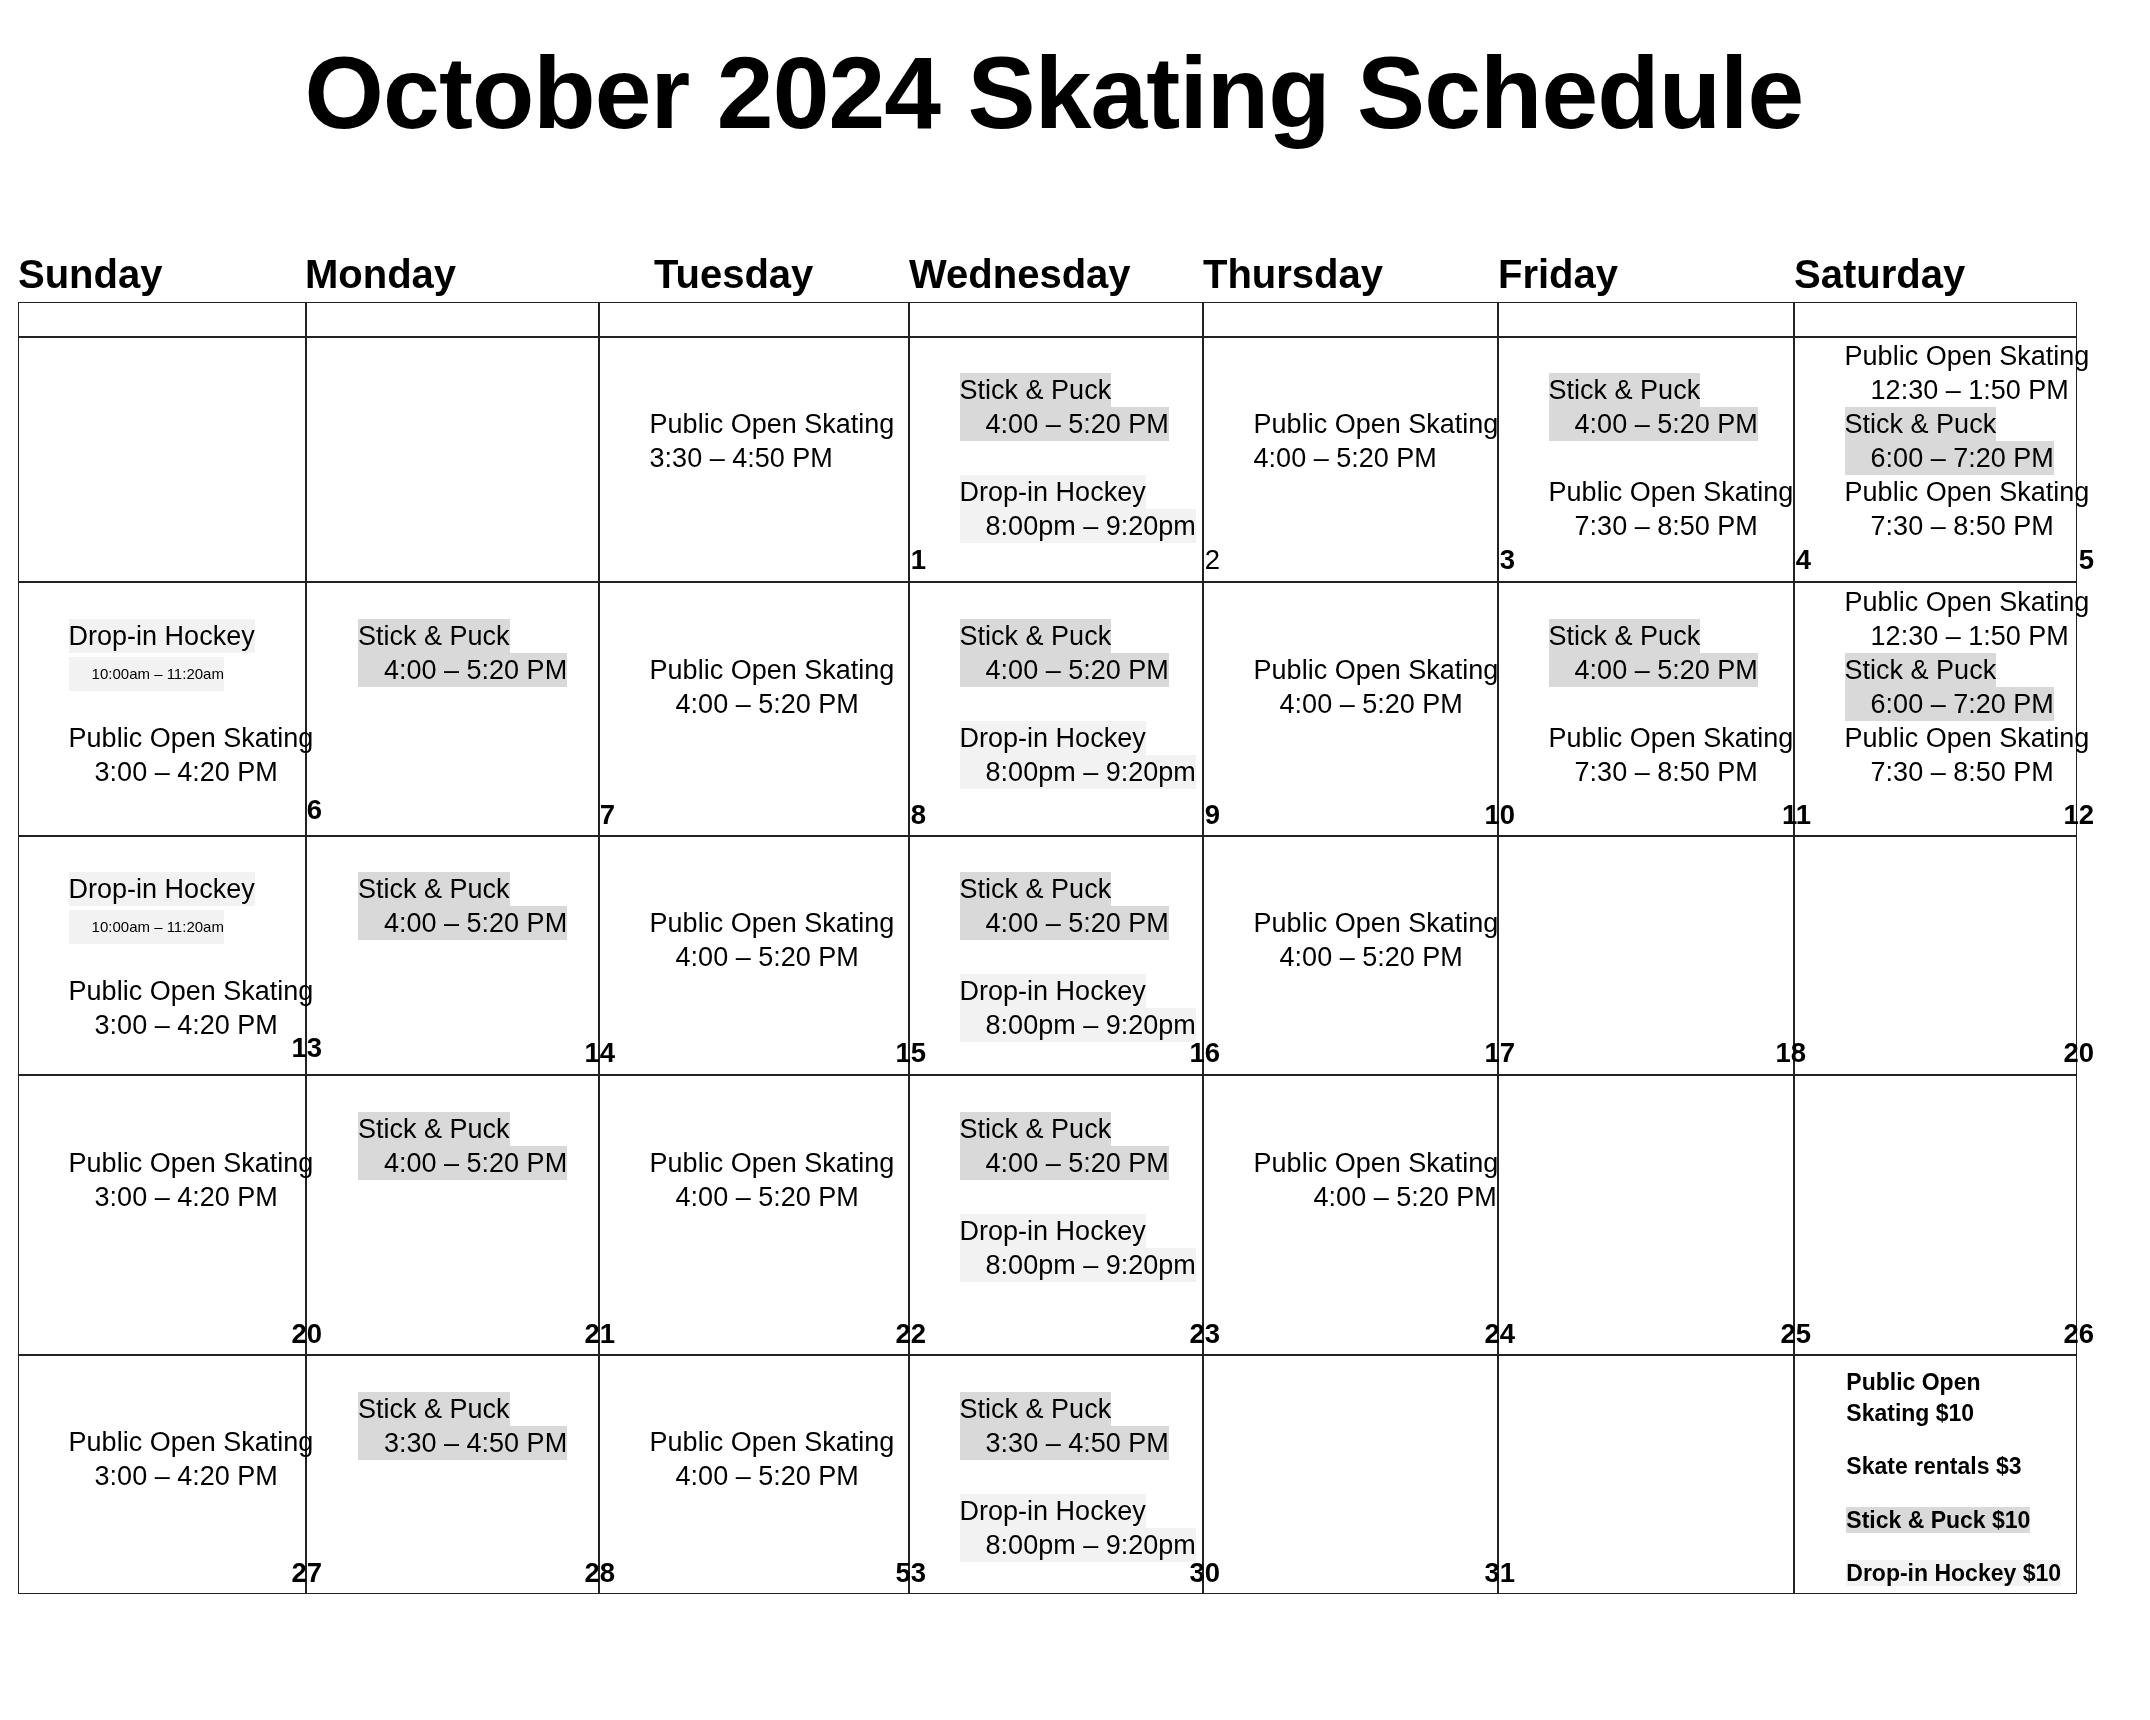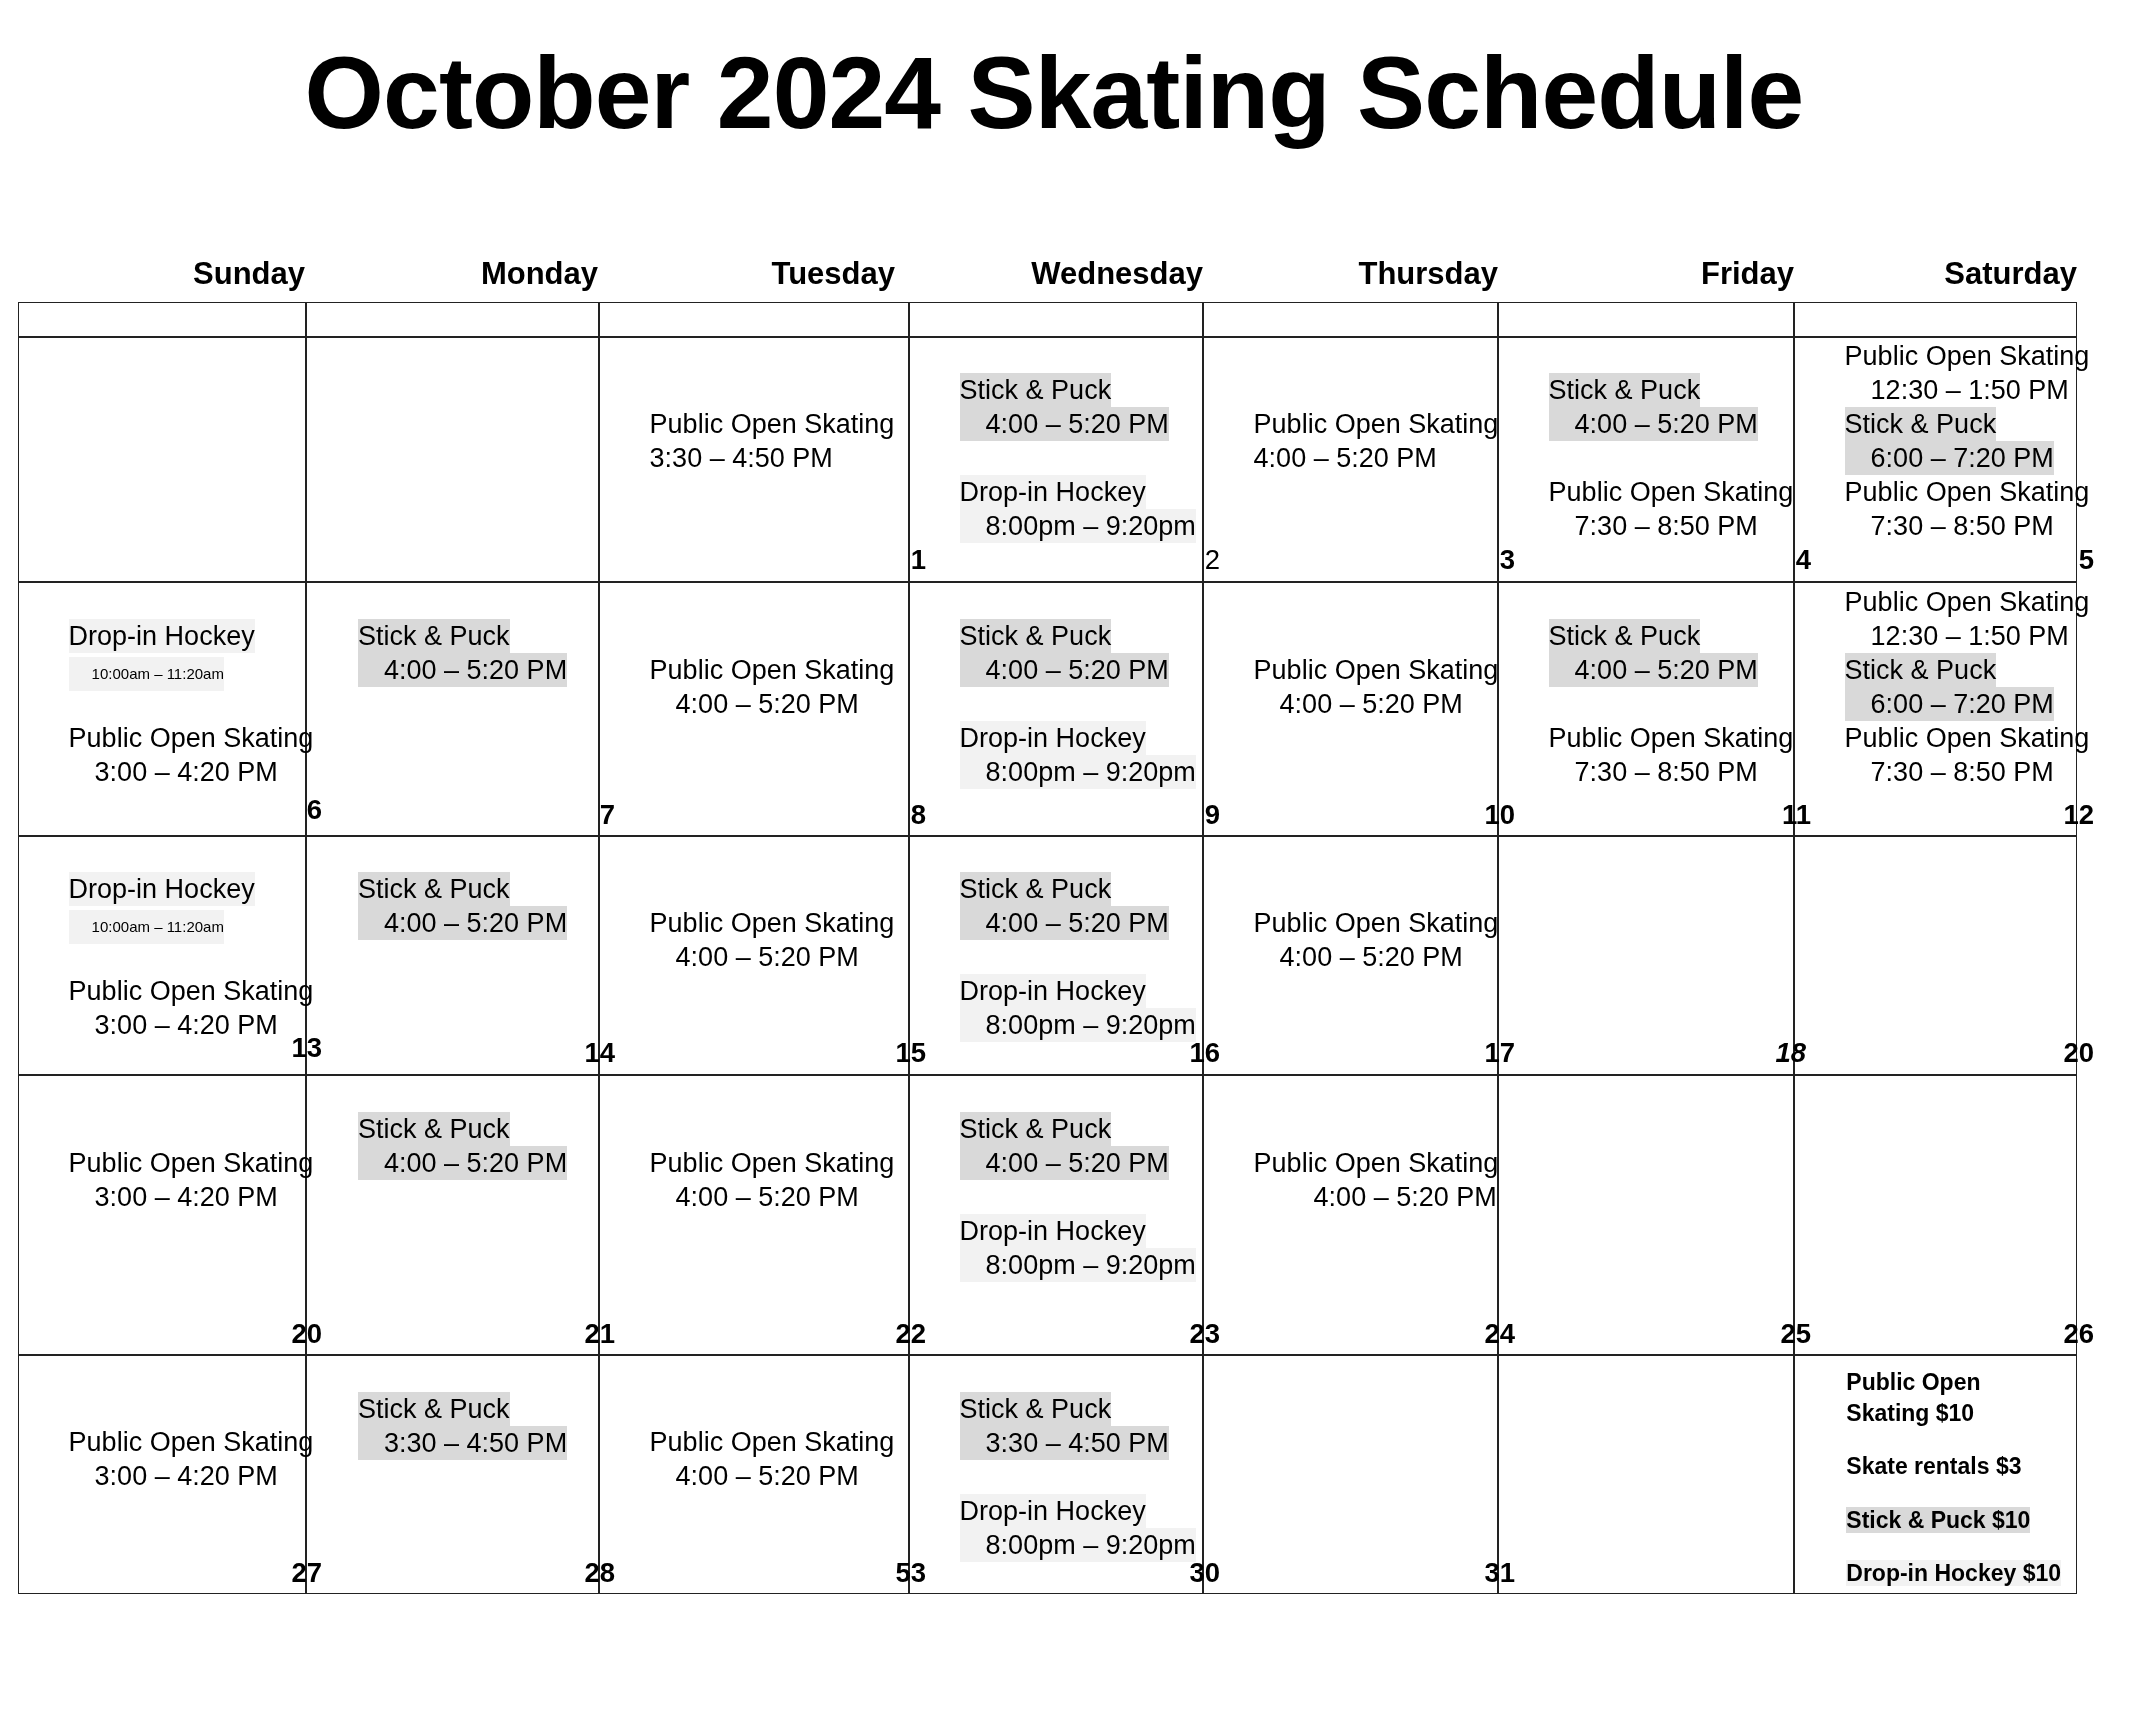--- a/index.html
+++ b/index.html
@@ -1,18 +1,18 @@
 <!DOCTYPE html>
 <html style="font-size:13.8px"><head>
 <meta charset="utf-8">
 <style>
   html, body { margin: 0; padding: 0; background: #ffffff; }
   body { width: 2151px; height: 1721px; position: relative; overflow: hidden; font-family: "Liberation Sans", sans-serif; color: #000; }
   .title { position: absolute; left: 0; width: 2108px; top: 33px; text-align: center; font-weight: bold; font-size: 102px; line-height: 120px; letter-spacing: -0.9px; }
-  .dow { position: absolute; top: 255px; font-weight: bold; font-size: 31px; line-height: 38px; text-align: right; }
+  .dow { position: absolute; top: 255px; font-weight: bold; font-size: 40px; line-height: 38px; text-align: left; }
   .grid { position: absolute; left: 18px; top: 302px; width: 2059px; height: 1292px; border: 1.7px solid #222; box-sizing: border-box; }
   .hline { position: absolute; left: 18px; width: 2059px; height: 1.7px; background: #222; }
   .vline { position: absolute; top: 302px; width: 1.7px; height: 1292px; background: #222; }
   .cell { position: absolute; box-sizing: border-box; margin-left: 36px; }
   .content { position: absolute; left: 14.6px; right: 8.6px; font-size: 27px; line-height: 34px; white-space: nowrap; }
   .line { display: block; height: 34px; }
   .line span { display: inline-block; }
   .ind { padding-left: 26px; }
   .ind2 { padding-left: 60px; }
   .hl-sp { background: #d9d9d9; }
@@ -212,21 +212,21 @@
 </div>
 
 <div class="cell" style="left:1203px;top:835px;width:295px;height:239px;">
   <div class="content" style="top:71px;">
     <span class="line"><span>Public Open Skating</span></span>
     <span class="line"><span class="ind">4:00 – 5:20 PM</span></span>
   </div>
   <div class="daynum">17</div>
 </div>
 
-<div class="cell" style="left:1498px;top:835px;width:291px;height:239px;font-style:italic;">
+<div class="cell" style="left:1498px;top:835px;width:291px;height:239px;">
   <div class="daynum">18</div>
 </div>
 
 <div class="cell" style="left:1794px;top:835px;width:283px;height:239px;">
   <div class="daynum">20</div>
 </div>
 
 <div class="cell" style="left:18px;top:1075px;width:287px;height:280px;">
   <div class="content" style="top:71px;">
     <span class="line"><span>Public Open Skating</span></span>

